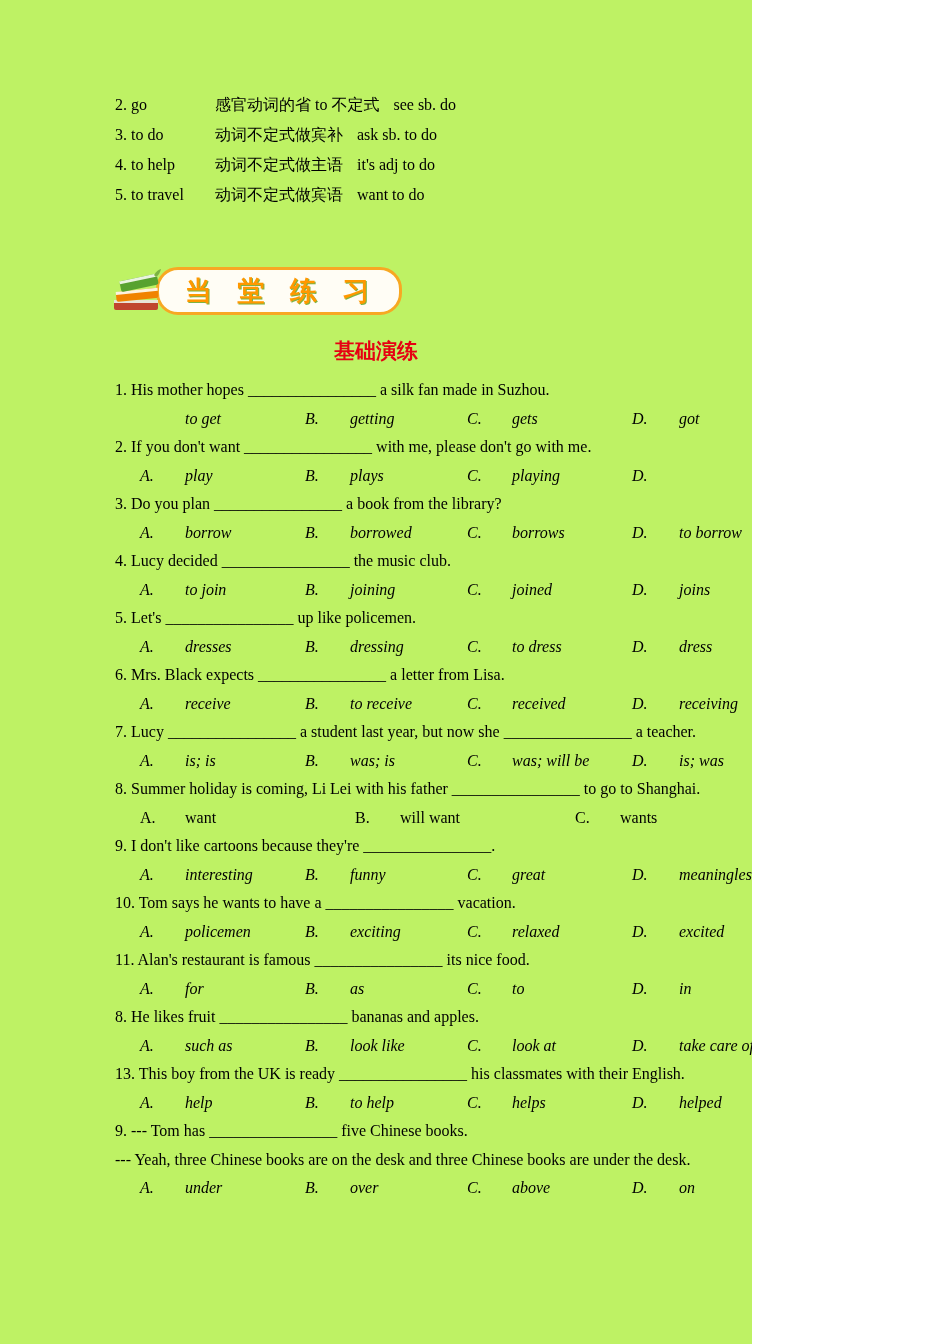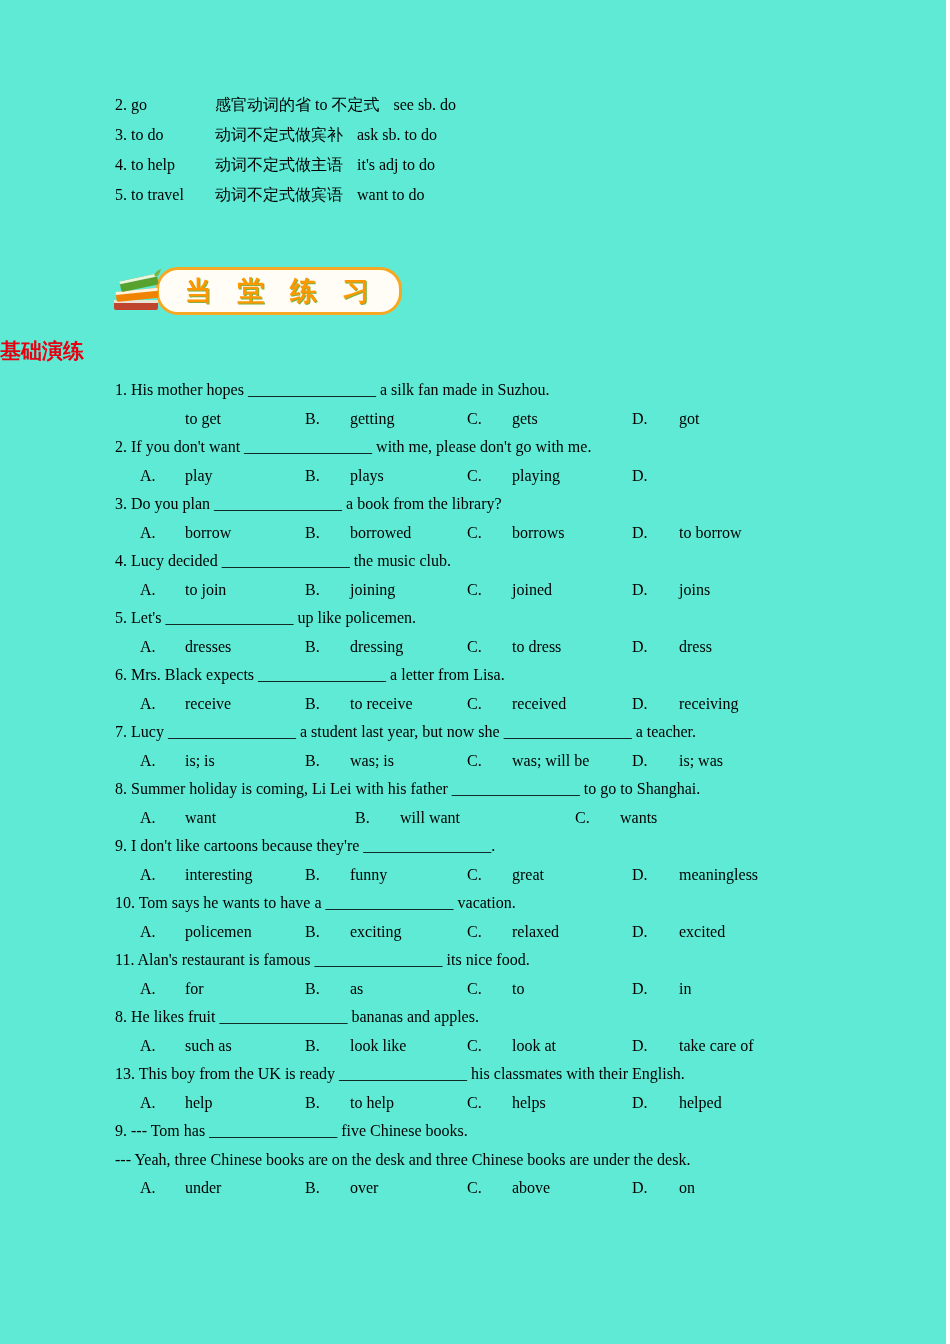--- a/index.html
+++ b/index.html
@@ -1,20 +1,20 @@
 <!DOCTYPE html>
 <html><head>
 <meta charset="utf-8">
 <style>
   html, body { margin: 0; padding: 0; background: #ffffff; }
   .page {
     position: relative;
-    width: 946px;
+    width: 752px;
     height: 1344px;
-    background: #5eead4;
+    background: #bef264;
     font-family: "Liberation Serif", "DejaVu Serif", serif;
     font-size: 16px;
     color: #000000;
     overflow: hidden;
   }
 
   
   .intro { position: absolute; left: 115px; top: 90px; width: 720px; }
   .intro-row { height: 30px; line-height: 30px; display: flex; white-space: nowrap; }
   .intro-term { width: 100px; flex: 0 0 100px; }
@@ -38,32 +38,33 @@
     text-shadow: 1px 1px 0 #7cb342;
     white-space: nowrap;
   }
 
   
   .section-title {
     position: absolute;
     top: 337px;
     left: 0;
     width: 100%;
+    text-align: center;
     font-family: Liberation Sans, sans-serif;
     font-weight: bold;
     font-size: 21px;
     color: #e60012;
   }
 
   
   .questions { position: absolute; left: 115px; top: 376px; width: 760px; }
   .q-block { }
   .q-line { height: 28.5px; line-height: 28.5px; white-space: nowrap; }
   .opt-row { display: grid; margin-left: 25px; height: 28.5px; line-height: 28.5px; white-space: nowrap; }
-  .opt-normal { grid-template-columns: 45px 120px 45px 117px 45px 120px 47px auto; }
+  .opt-normal { grid-template-columns: 45px 120px 45px 117px 45px 120px 47px auto; font-style: italic; }
   .opt-wide   { grid-template-columns: 45px 170px 45px 175px 45px auto; }
   .opt-letter { }
   .opt-text { }
 </style>
 </head>
 <body>
 
 <div class="page">
 
   <div class="intro">

